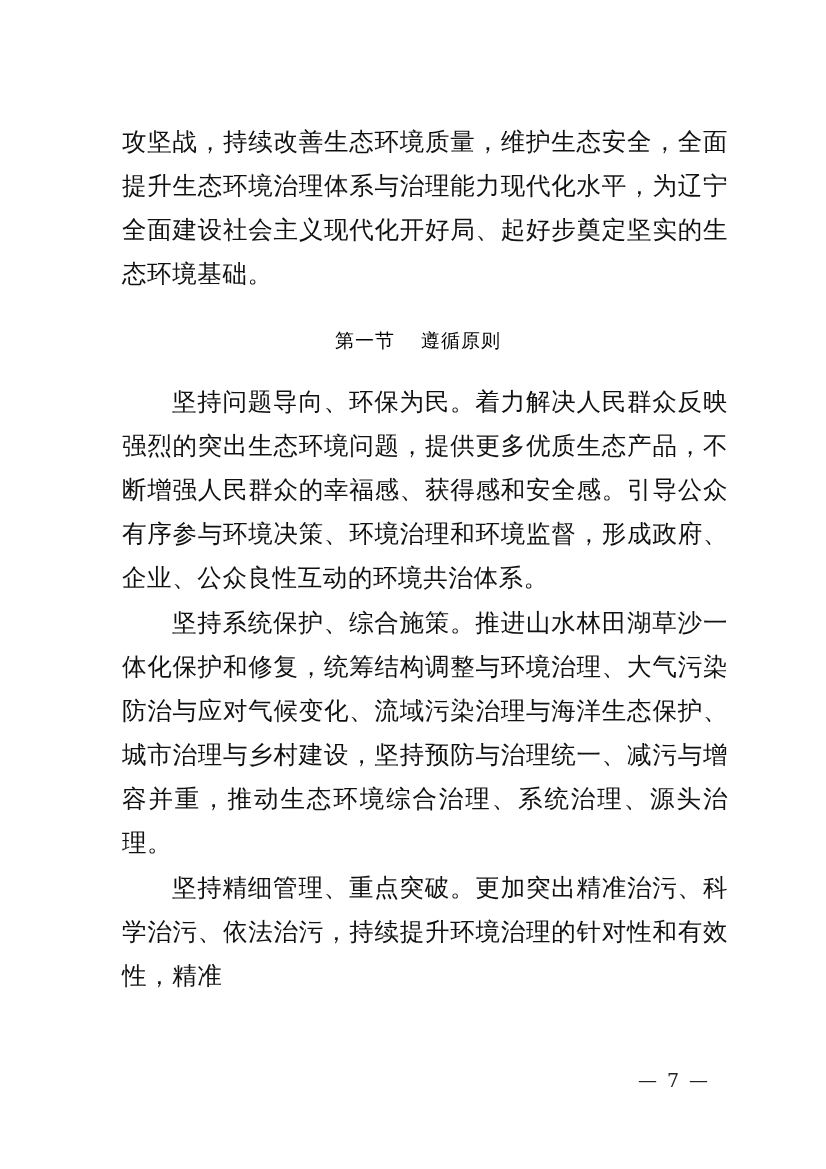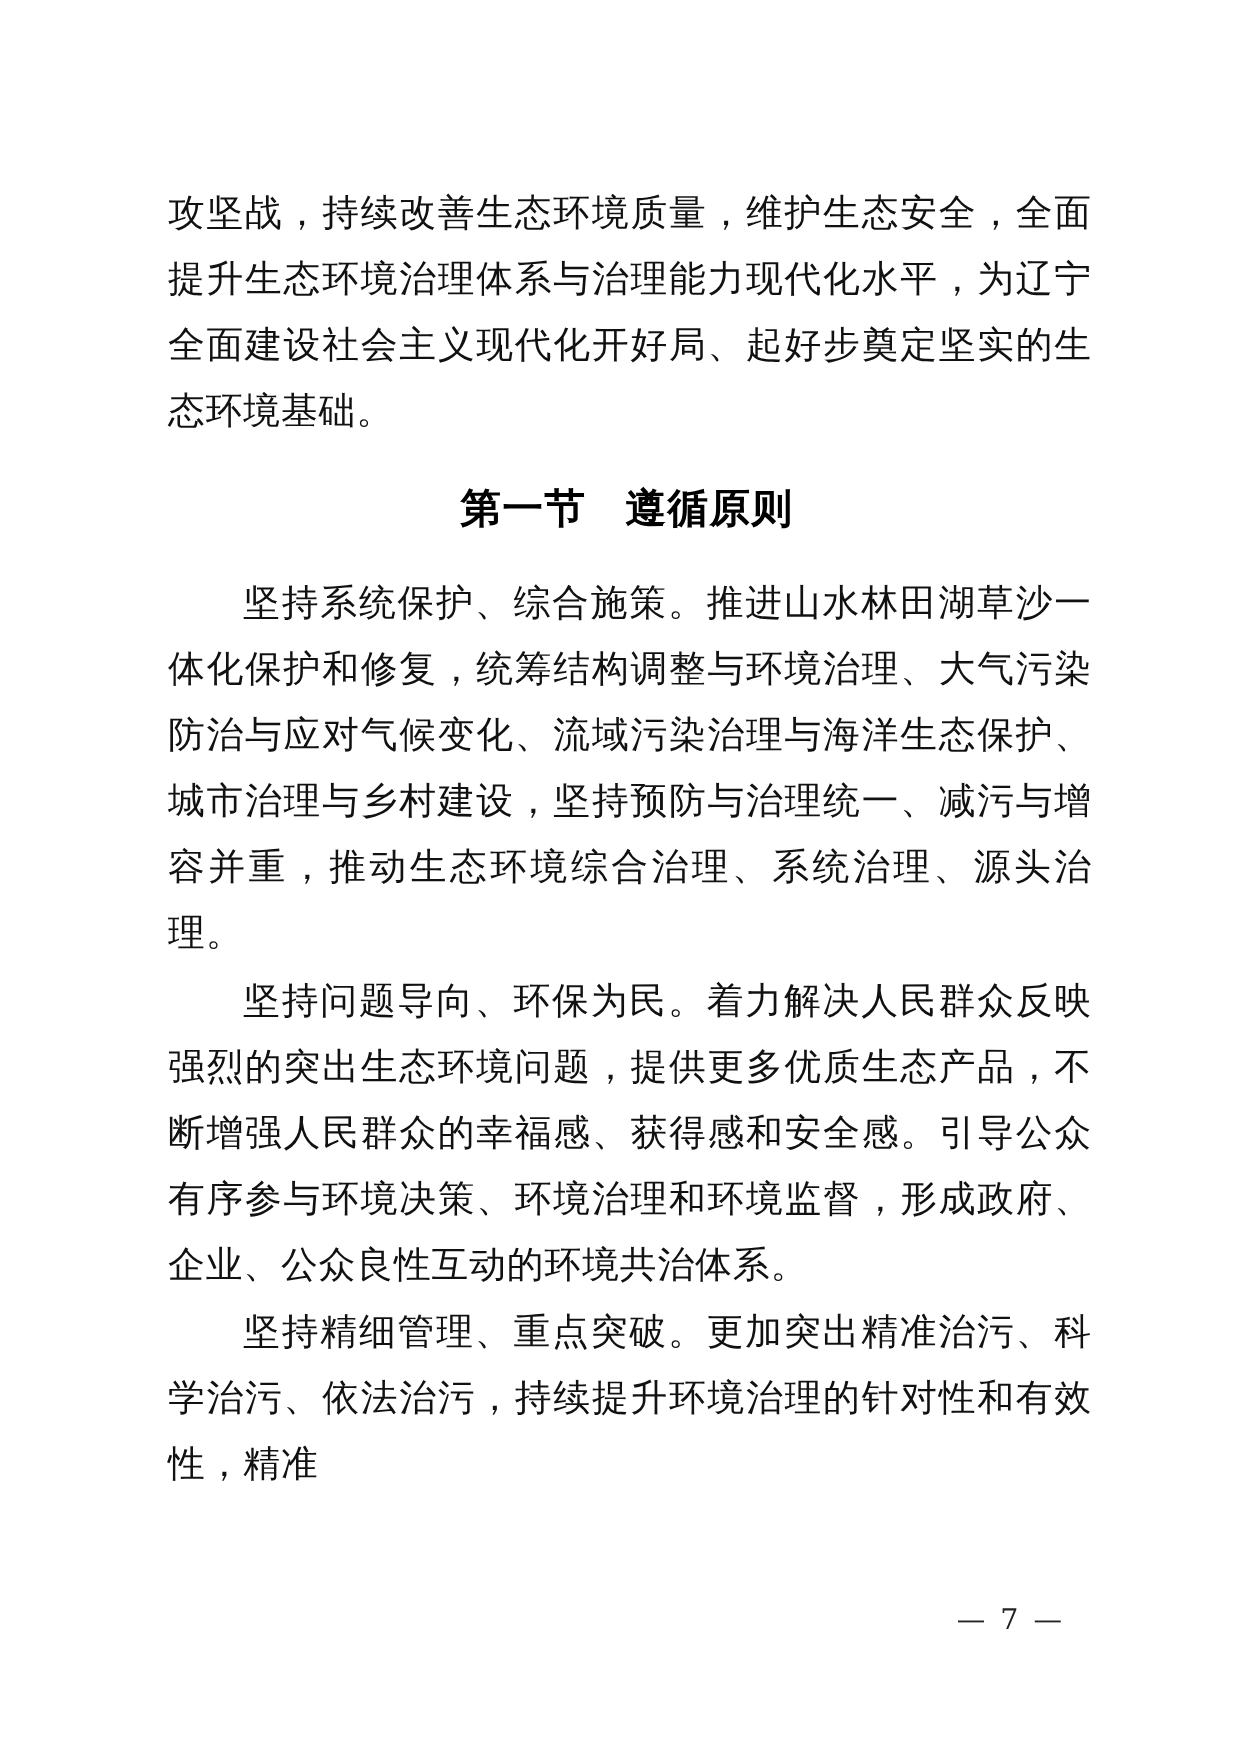--- a/index.html
+++ b/index.html
@@ -28,32 +28,32 @@
     left: 108px;
     top: 120px;
     width: 620px;
   }
   .para {
     font-size: 24.5px;
     line-height: 44px;
     letter-spacing: 0.6px;
     text-align: justify;
     text-justify: inter-character;
-    margin: 0 0 1px 4px;
+    margin: 0 0 1px 14px;
     text-indent: 0;
     font-family: "DejaVu Serif", "Liberation Serif", serif;
     color: #111111;
   }
   .para.indent {
     text-indent: 50px;
   }
   .section-heading {
-    font-size: 27px;
+    font-size: 19px;
     line-height: 44px;
-    font-weight: bold;
+    font-weight: normal;
     text-align: center;
     margin: 22px 0 18px 0;
     letter-spacing: 1px;
     color: #000000;
     font-family: "DejaVu Serif", "Liberation Serif", serif;
   }
   .section-heading .gap {
     display: inline-block;
     width: 26px;
   }
@@ -79,22 +79,22 @@
 
 <div class="page">
   <div class="content">
 
     <p class="para">攻坚战，持续改善生态环境质量，维护生态安全，全面提升生态环境治理体系与治理能力现代化水平，为辽宁全面建设社会主义现代化开好局、起好步奠定坚实的生态环境基础。</p>
 
     <div class="section-heading">
       <span>第一节</span><span class="gap"></span><span>遵循原则</span>
     </div>
 
+    <p class="para indent">坚持问题导向、环保为民。着力解决人民群众反映强烈的突出生态环境问题，提供更多优质生态产品，不断增强人民群众的幸福感、获得感和安全感。引导公众有序参与环境决策、环境治理和环境监督，形成政府、企业、公众良性互动的环境共治体系。</p>
     <p class="para indent">坚持系统保护、综合施策。推进山水林田湖草沙一体化保护和修复，统筹结构调整与环境治理、大气污染防治与应对气候变化、流域污染治理与海洋生态保护、城市治理与乡村建设，坚持预防与治理统一、减污与增容并重，推动生态环境综合治理、系统治理、源头治理。</p>
-    <p class="para indent">坚持问题导向、环保为民。着力解决人民群众反映强烈的突出生态环境问题，提供更多优质生态产品，不断增强人民群众的幸福感、获得感和安全感。引导公众有序参与环境决策、环境治理和环境监督，形成政府、企业、公众良性互动的环境共治体系。</p>
     <p class="para indent">坚持精细管理、重点突破。更加突出精准治污、科学治污、依法治污，持续提升环境治理的针对性和有效性，精准</p>
 
   </div>
 
   <div class="page-number">
     <span class="dash">—</span><span>7</span><span class="dash">—</span>
   </div>
 </div>
 
 </body></html>

